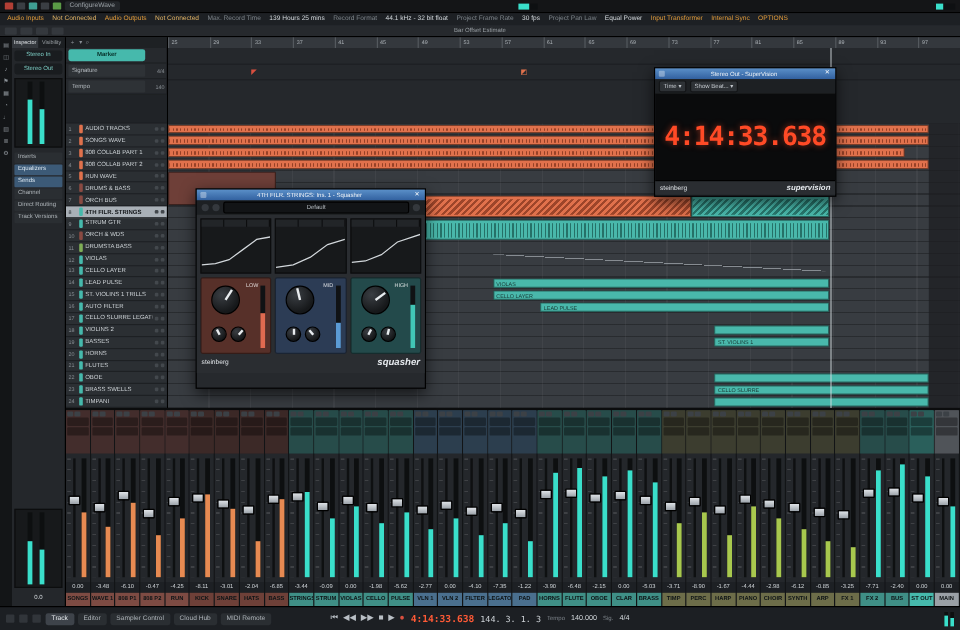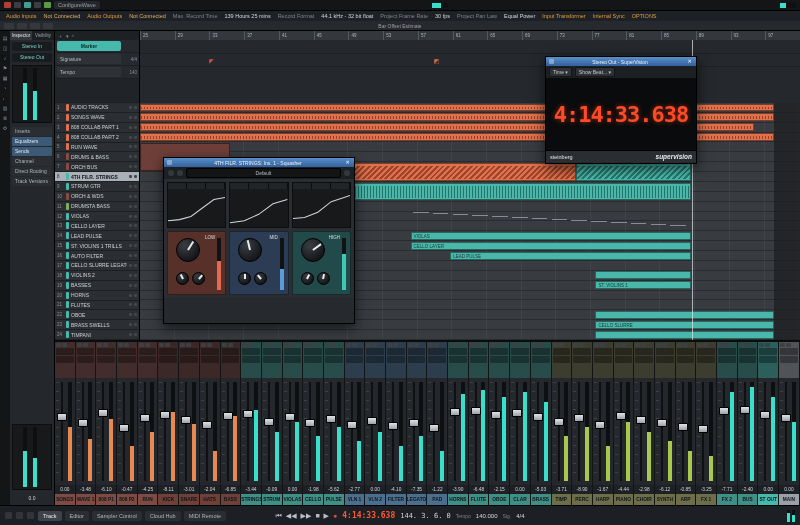--- a/index.html
+++ b/index.html
@@ -622,20 +622,24 @@
               <div class="ptr" data-name="knob-pointer" style="transform: rotate(27deg);"></div>
             </div>
             <div class="knob-sm" data-name="band-small-knob" style="left: 24px; top: 40px;">
               <div class="ptr" data-name="knob-pointer" style="transform: rotate(13.5deg);"></div>
             </div>
             <div class="band-meter" data-name="band-meter">
               <i data-name="band-meter-fill" style="height: 70%; background: rgb(65, 198, 182);"></i>
             </div>
           </div>
         </div>
+      <div class="win-footer" style="border-top:none;background:transparent;height:13px;padding:0 1px" data-name="plugin-footer">
+        <span class="brand" data-name="steinberg-logo">steinberg</span>
+        <span class="product" style="font-size:8px" data-name="squasher-logo">squasher</span>
+      </div>
     </div>
   </div>
 
   <div id="mixer" class="abs" data-name="mixconsole">
       <div class="ch" data-name="mixer-channel">
         <div class="ch-top" data-name="channel-rack" style="background: rgb(125, 75, 67);">
           <div class="ch-top-ov" data-name="rack-tint"></div>
           <div class="ms-row" data-name="mute-solo-row">
             <div class="ms-btn" data-name="mute-button"></div>
             <div class="ms-btn" data-name="solo-button"></div>
@@ -1405,21 +1409,21 @@
     <div id="bb-transport" data-name="transport-controls">
       <span id="bb-buttons" style="display:flex;gap:4px" data-name="transport-buttons">
           <span class="tp-btn" data-name="goto-start-button">⏮</span>
           <span class="tp-btn" data-name="rewind-button">◀◀</span>
           <span class="tp-btn" data-name="forward-button">▶▶</span>
           <span class="tp-btn" data-name="stop-button">■</span>
           <span class="tp-btn" data-name="play-button">▶</span>
           <span class="tp-btn" data-name="record-button">●</span>
         </span>
       <span class="t-main" data-name="primary-time-display">4:14:33.638</span>
-      <span class="t-sec" data-name="secondary-time-display">144. 3. 6. 0</span>
+      <span class="t-sec" data-name="secondary-time-display">144. 3. 1. 3</span>
       <span class="t-dim" data-name="tempo-label">Tempo</span>
       <span class="t-lit" data-name="tempo-value">140.000</span>
       <span class="t-dim" data-name="signature-label">Sig.</span>
       <span class="t-lit" data-name="signature-value">4/4</span>
     </div>
     <div id="bb-meters" data-name="output-activity-meters">
       <div class="bbm">
           <i style="height:70%"></i>
         </div>
       <div class="bbm">

